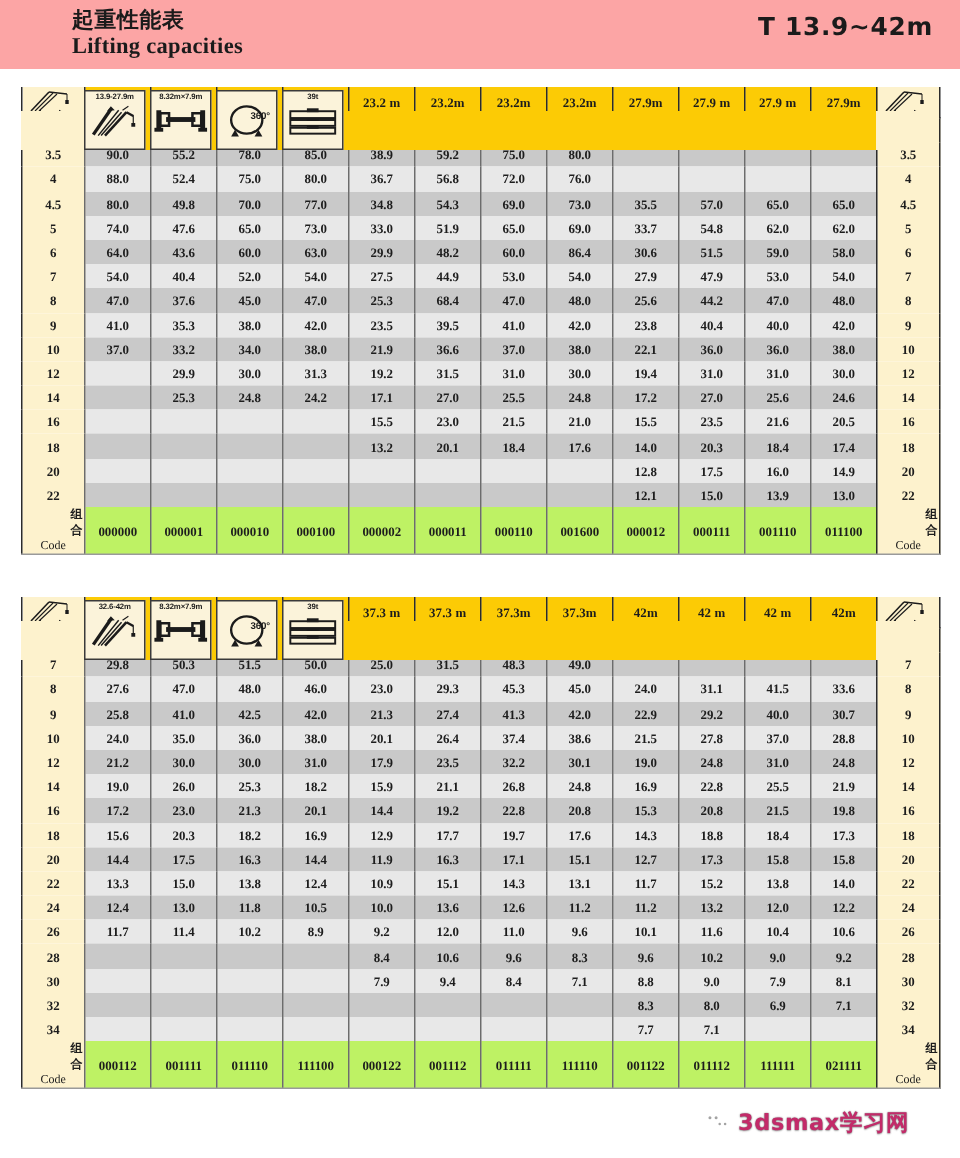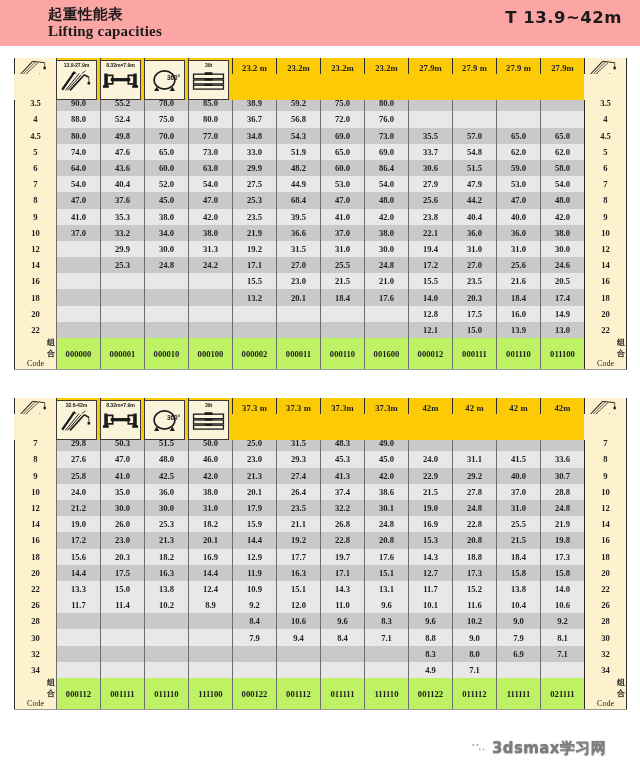--- a/index.html
+++ b/index.html
@@ -147,21 +147,21 @@
     left:468px;top:736px;
     width:168px;height:24px;
     display:flex;align-items:center;
     z-index:9;
     opacity:.92;
     pointer-events:none;
   }
   .wm-text{
     font-family:"DejaVu Sans", sans-serif;
     font-size:15px;font-weight:bold;
-    color:#737373;
+    color:#be185d;
     text-shadow:0 0 1px rgba(90,90,90,.9),0 1px 1px rgba(120,120,120,.55);
     letter-spacing:.4px;
     margin-left:4px;
     white-space:nowrap;
   }
 </style>
 </head>
 <body>
 
 <div class="page">
@@ -849,20 +849,36 @@
             <td class=" grp">10.9</td>
             <td class="">15.1</td>
             <td class="">14.3</td>
             <td class="">13.1</td>
             <td class=" grp">11.7</td>
             <td class="">15.2</td>
             <td class="">13.8</td>
             <td class=" last">14.0</td>
             <td class="rc last">22</td>
           </tr>
+          <tr class="d1">
+            <td class="rc first">24</td>
+            <td class=" grp">12.4</td>
+            <td class="">13.0</td>
+            <td class="">11.8</td>
+            <td class="">10.5</td>
+            <td class=" grp">10.0</td>
+            <td class="">13.6</td>
+            <td class="">12.6</td>
+            <td class="">11.2</td>
+            <td class=" grp">11.2</td>
+            <td class="">13.2</td>
+            <td class="">12.0</td>
+            <td class=" last">12.2</td>
+            <td class="rc last">24</td>
+          </tr>
           <tr class="d0">
             <td class="rc first">26</td>
             <td class=" grp">11.7</td>
             <td class="">11.4</td>
             <td class="">10.2</td>
             <td class="">8.9</td>
             <td class=" grp">9.2</td>
             <td class="">12.0</td>
             <td class="">11.0</td>
             <td class="">9.6</td>
@@ -923,21 +939,21 @@
           <tr class="d0">
             <td class="rc first">34</td>
             <td class=" grp"></td>
             <td class=""></td>
             <td class=""></td>
             <td class=""></td>
             <td class=" grp"></td>
             <td class=""></td>
             <td class=""></td>
             <td class=""></td>
-            <td class=" grp">4.9</td>
+            <td class=" grp">7.7</td>
             <td class="">7.1</td>
             <td class=""></td>
             <td class=" last"></td>
             <td class="rc last">34</td>
           </tr>
           <tr class="code">
             <td class="rc first">
               <span class="code-cn">组合</span>
               <span class="code-en">Code</span>
             </td>

